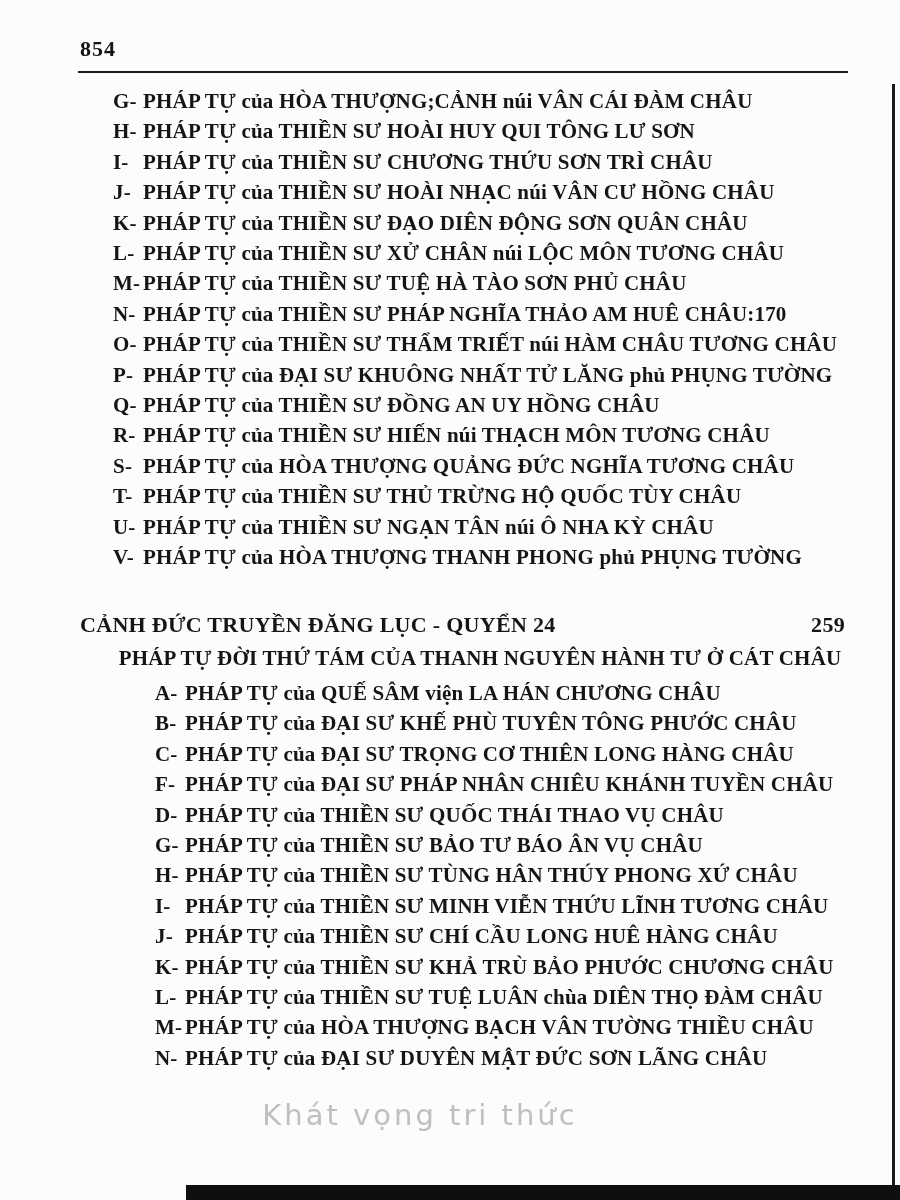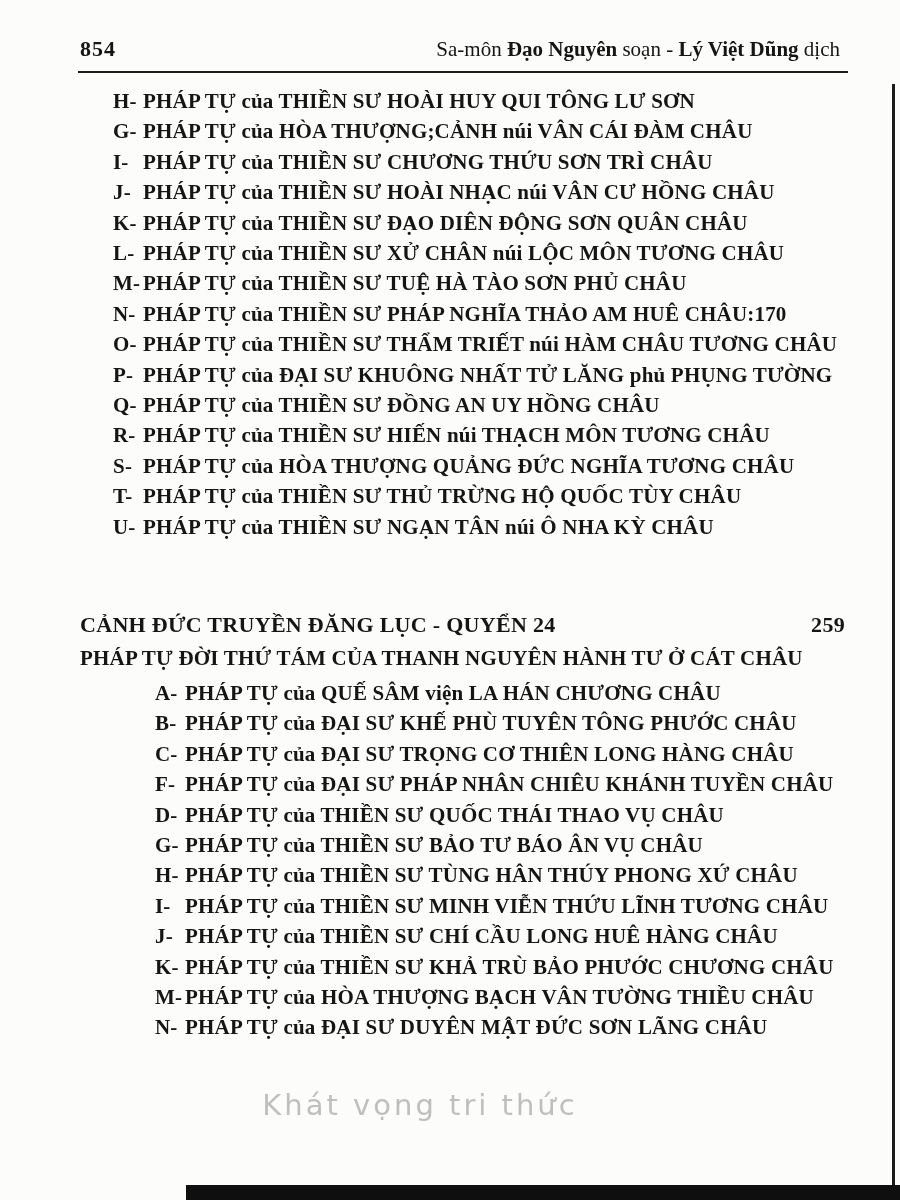--- a/index.html
+++ b/index.html
@@ -37,100 +37,101 @@
   .ti{line-height:30.4px;white-space:nowrap;}
   .pf{display:inline-block;min-width:30px;}
   
   .sec-head{
     position:absolute;top:612px;left:80px;right:55px;
     display:flex;justify-content:space-between;align-items:flex-start;
     font-weight:bold;font-size:22px;letter-spacing:0.3px;
   }
   .sec-sub{
     position:absolute;top:646px;left:80px;right:20px;
-    font-weight:bold;font-size:21px;letter-spacing:0.2px;white-space:nowrap;
+    font-weight:bold;font-size:21px;letter-spacing:0.2px;white-space:nowrap;text-align:center;
   }
   
   .watermark{
     position:absolute;left:0;right:60px;top:1082px;
     text-align:center;
     pointer-events:none;
   }
   .wm-brand{
     font-family:"DejaVu Sans","Liberation Sans",sans-serif;
     font-size:66px;font-weight:normal;
     color:rgba(140,140,140,0.45);
     letter-spacing:2px;
     line-height:1;
   }
   .wm-tag{
     font-family:"DejaVu Sans","Liberation Sans",sans-serif;
     font-size:29px;
     color:rgba(140,140,140,0.55);
     letter-spacing:3px;
-    margin-top:6px;
+    margin-top:16px;
   }
   
   .scan-bar{
     position:absolute;left:186px;right:0;bottom:0;height:15px;
     background:#0f0f0f;
   }
   .scan-line{
     position:absolute;right:5px;top:84px;bottom:0;width:3px;
     background:#1a1a1a;
   }
 </style>
 </head>
 <body>
 
 <div class="page">
 
   <div class="header">
     <span class="page-num">854</span>
-    <span class="hdr-right"><span>Sa-môn </span><span class="b">Đạo Nguyên</span><span> soạn - </span><span class="b">Lý Việt Dũng</span><span> dịch</span></span>
   </div>
 
   <div class="rule"></div>
 
   <div class="toc toc-1">
+    <div class="ti"><span class="pf">G-</span><span>PHÁP TỰ của HÒA THƯỢNG;CẢNH núi VÂN CÁI ĐÀM CHÂU</span></div>
     <div class="ti"><span class="pf">H-</span><span>PHÁP TỰ của THIỀN SƯ HOÀI HUY QUI TÔNG LƯ SƠN</span></div>
-    <div class="ti"><span class="pf">G-</span><span>PHÁP TỰ của HÒA THƯỢNG;CẢNH núi VÂN CÁI ĐÀM CHÂU</span></div>
     <div class="ti"><span class="pf">I-</span><span>PHÁP TỰ của THIỀN SƯ CHƯƠNG THỨU SƠN TRÌ CHÂU</span></div>
     <div class="ti"><span class="pf">J-</span><span>PHÁP TỰ của THIỀN SƯ HOÀI NHẠC núi VÂN CƯ HỒNG CHÂU</span></div>
     <div class="ti"><span class="pf">K-</span><span>PHÁP TỰ của THIỀN SƯ ĐẠO DIÊN ĐỘNG SƠN QUÂN CHÂU</span></div>
     <div class="ti"><span class="pf">L-</span><span>PHÁP TỰ của THIỀN SƯ XỬ CHÂN núi LỘC MÔN TƯƠNG CHÂU</span></div>
     <div class="ti"><span class="pf">M-</span><span>PHÁP TỰ của THIỀN SƯ TUỆ HÀ TÀO SƠN PHỦ CHÂU</span></div>
     <div class="ti"><span class="pf">N-</span><span>PHÁP TỰ của THIỀN SƯ PHÁP NGHĨA THẢO AM HUÊ CHÂU:170</span></div>
     <div class="ti"><span class="pf">O-</span><span>PHÁP TỰ của THIỀN SƯ THẨM TRIẾT núi HÀM CHÂU TƯƠNG CHÂU</span></div>
     <div class="ti"><span class="pf">P-</span><span>PHÁP TỰ của ĐẠI SƯ KHUÔNG NHẤT TỬ LĂNG phủ PHỤNG TƯỜNG</span></div>
     <div class="ti"><span class="pf">Q-</span><span>PHÁP TỰ của THIỀN SƯ ĐỒNG AN UY HỒNG CHÂU</span></div>
     <div class="ti"><span class="pf">R-</span><span>PHÁP TỰ của THIỀN SƯ HIẾN núi THẠCH MÔN TƯƠNG CHÂU</span></div>
     <div class="ti"><span class="pf">S-</span><span>PHÁP TỰ của HÒA THƯỢNG QUẢNG ĐỨC NGHĨA TƯƠNG CHÂU</span></div>
     <div class="ti"><span class="pf">T-</span><span>PHÁP TỰ của THIỀN SƯ THỦ TRỪNG HỘ QUỐC TÙY CHÂU</span></div>
     <div class="ti"><span class="pf">U-</span><span>PHÁP TỰ của THIỀN SƯ NGẠN TÂN núi Ô NHA KỲ CHÂU</span></div>
+    <div class="ti"><span class="pf">V-</span><span>PHÁP TỰ của HÒA THƯỢNG THANH PHONG phủ PHỤNG TƯỜNG</span></div>
   </div>
 
   <div class="sec-head">
     <span>CẢNH ĐỨC TRUYỀN ĐĂNG LỤC - QUYỂN 24</span>
     <span>259</span>
   </div>
 
   <div class="sec-sub">PHÁP TỰ ĐỜI THỨ TÁM CỦA THANH NGUYÊN HÀNH TƯ Ở CÁT CHÂU</div>
 
   <div class="toc toc-2">
     <div class="ti"><span class="pf">A-</span><span>PHÁP TỰ của QUẾ SÂM viện LA HÁN CHƯƠNG CHÂU</span></div>
     <div class="ti"><span class="pf">B-</span><span>PHÁP TỰ của ĐẠI SƯ KHẾ PHÙ TUYÊN TÔNG PHƯỚC CHÂU</span></div>
     <div class="ti"><span class="pf">C-</span><span>PHÁP TỰ của ĐẠI SƯ TRỌNG CƠ THIÊN LONG HÀNG CHÂU</span></div>
     <div class="ti"><span class="pf">F-</span><span>PHÁP TỰ của ĐẠI SƯ PHÁP NHÂN CHIÊU KHÁNH TUYỀN CHÂU</span></div>
     <div class="ti"><span class="pf">D-</span><span>PHÁP TỰ của THIỀN SƯ QUỐC THÁI THAO VỤ CHÂU</span></div>
     <div class="ti"><span class="pf">G-</span><span>PHÁP TỰ của THIỀN SƯ BẢO TƯ BÁO ÂN VỤ CHÂU</span></div>
     <div class="ti"><span class="pf">H-</span><span>PHÁP TỰ của THIỀN SƯ TÙNG HÂN THÚY PHONG XỨ CHÂU</span></div>
     <div class="ti"><span class="pf">I-</span><span>PHÁP TỰ của THIỀN SƯ MINH VIỄN THỨU LĨNH TƯƠNG CHÂU</span></div>
     <div class="ti"><span class="pf">J-</span><span>PHÁP TỰ của THIỀN SƯ CHÍ CẦU LONG HUÊ HÀNG CHÂU</span></div>
     <div class="ti"><span class="pf">K-</span><span>PHÁP TỰ của THIỀN SƯ KHẢ TRÙ BẢO PHƯỚC CHƯƠNG CHÂU</span></div>
+    <div class="ti"><span class="pf">L-</span><span>PHÁP TỰ của THIỀN SƯ TUỆ LUÂN chùa DIÊN THỌ ĐÀM CHÂU</span></div>
     <div class="ti"><span class="pf">M-</span><span>PHÁP TỰ của HÒA THƯỢNG BẠCH VÂN TƯỜNG THIỀU CHÂU</span></div>
     <div class="ti"><span class="pf">N-</span><span>PHÁP TỰ của ĐẠI SƯ DUYÊN MẬT ĐỨC SƠN LÃNG CHÂU</span></div>
   </div>
 
   <div class="watermark">
     <div class="wm-tag">Khát vọng tri thức</div>
   </div>
 
   <div class="scan-line"></div>
   <div class="scan-bar"></div>

